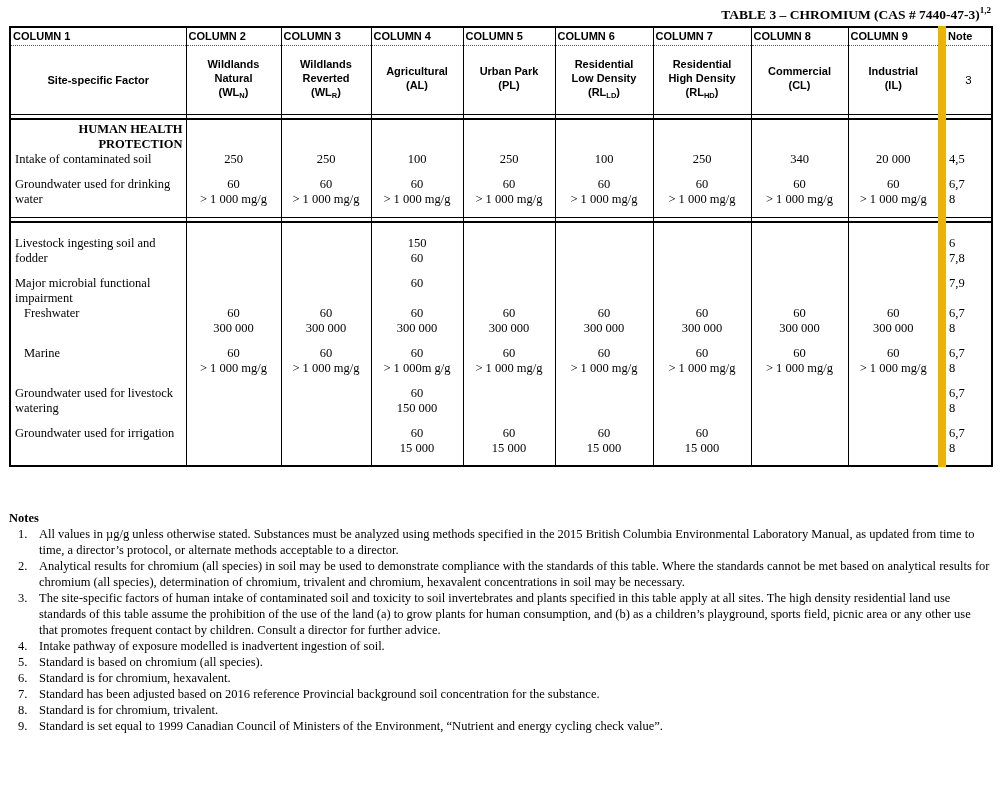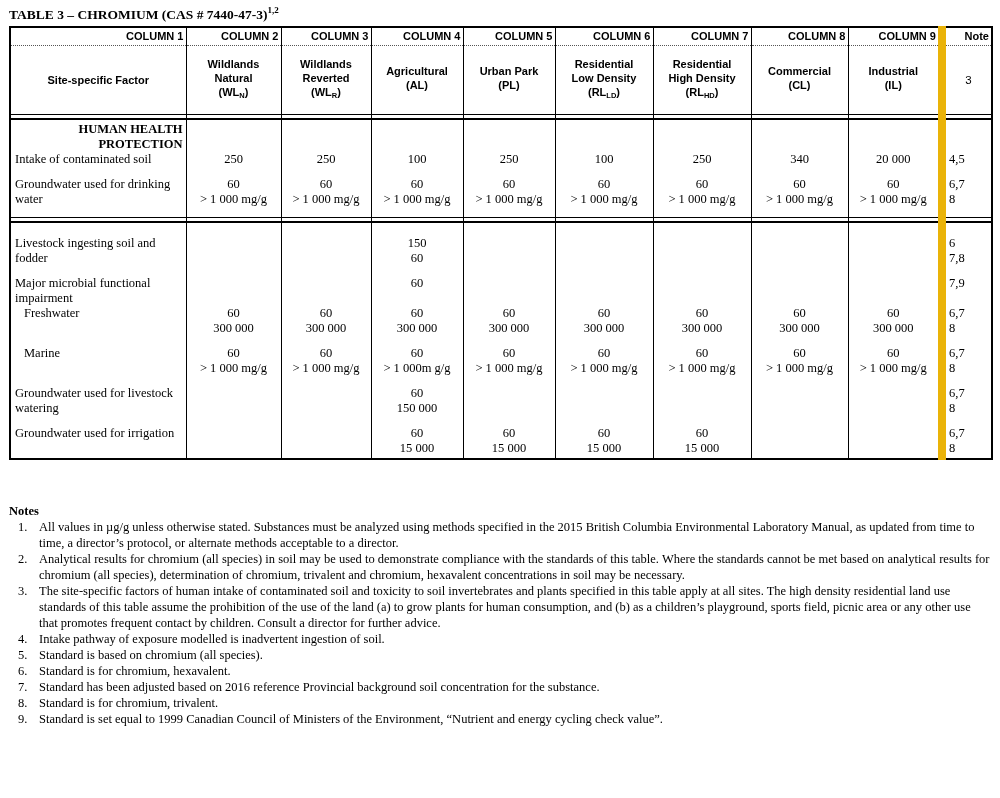--- a/index.html
+++ b/index.html
@@ -1,48 +1,48 @@
 <!DOCTYPE html>
 <html><head>
 <meta charset="utf-8">
 <style>
   html,body { margin:0; padding:0; background:#fff; color:#000; }
   body { width:1000px; font-family:"Liberation Serif", serif; }
   .page { padding:3px 9px 0 9px; }
 
-  .title { text-align:left; font-weight:bold; font-size:13.5px; margin:2px 0 3px 0; }
+  .title { text-align:right; font-weight:bold; font-size:13.5px; margin:2px 0 3px 0; }
   .title sup { font-size:9px; font-weight:bold; }
 
   table { border-collapse:collapse; border:2px solid #000; width:982px; table-layout:fixed; }
   th, td { border-left:1px solid #000; padding:0 3px; vertical-align:top; overflow:hidden; }
   tr > *:first-child { border-left:none; }
   th:nth-child(10), td:nth-child(10) { border-left:8px solid #eab308; }
 
   tr.h1 th { font-family:"Liberation Sans", sans-serif; font-weight:bold; font-size:11px;
-             text-align:right; padding:2px 2px 3px 2px; border-bottom:1px dotted #555; }
+             text-align:left; padding:2px 2px 3px 2px; border-bottom:1px dotted #555; }
   tr.h2 th { font-family:"Liberation Sans", sans-serif; font-weight:bold; font-size:11px;
              line-height:14px; text-align:center; vertical-align:middle; height:68px; }
   tr.h2 .name { white-space:pre-line; }
   tr.h2 sub { font-size:7.5px; vertical-align:-2px; }
   tr.h2 th.plain { font-weight:normal; font-size:11.5px; }
 
   tr.sep td { height:3px; padding:0; border-top:1px solid #000; border-bottom:2px solid #000; }
 
   td { font-size:12.5px; line-height:15px; }
   .cl { text-align:left; padding-left:4px; white-space:pre-line; }
   .cl.ind { padding-left:13px; }
   .sh { font-weight:bold;text-align:right; }
   .cv { text-align:center; white-space:pre-line; }
   .cn { text-align:left; white-space:pre-line; }
 
   tr.secstart td { padding-top:2px; }
   tr.g10 td { padding-top:10px; }
   tr.g13 td { padding-top:13px; }
   tr.end1 td { padding-bottom:10px; }
-  tr.end2 td { padding-bottom:2px; }
+  tr.end2 td { padding-bottom:9px; }
 
   .notes { margin-top:8px; font-size:12.5px; line-height:16px; width:982px; }
   .notes-h { font-weight:bold;margin-top:43px; }
   .ni { display:flex; }
   .ni .num { flex:0 0 21px; margin-left:9px; }
   .ni .txt { flex:1; }
 </style>
 </head>
 <body>
 

